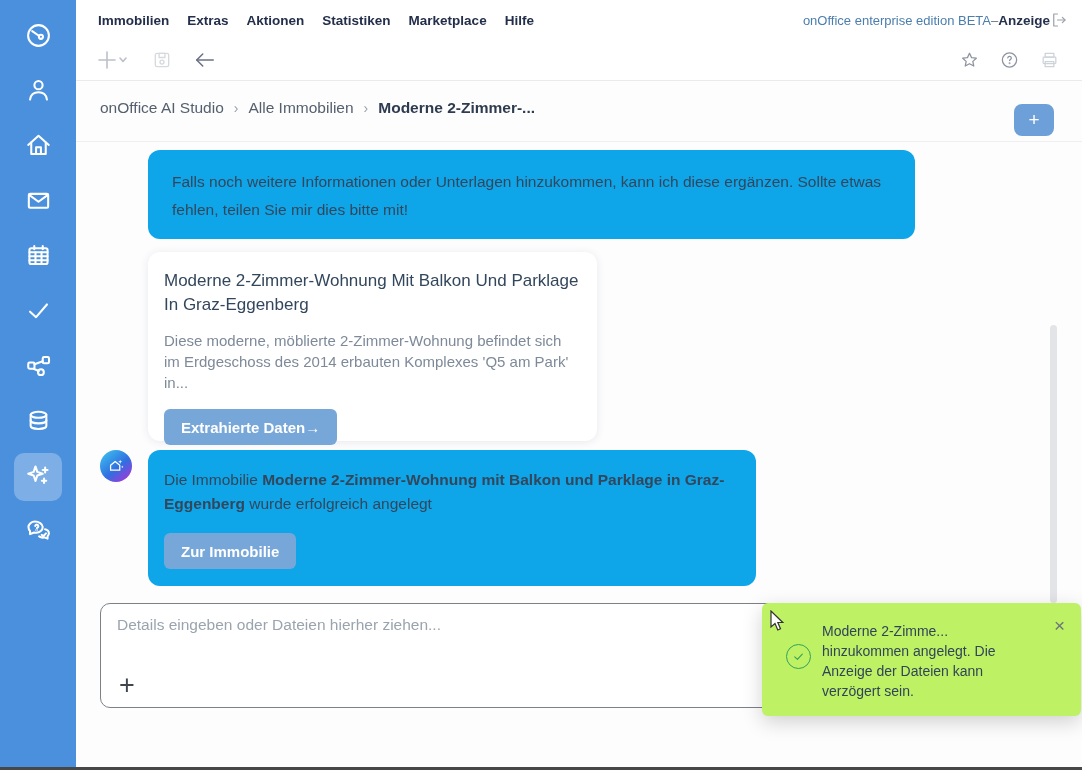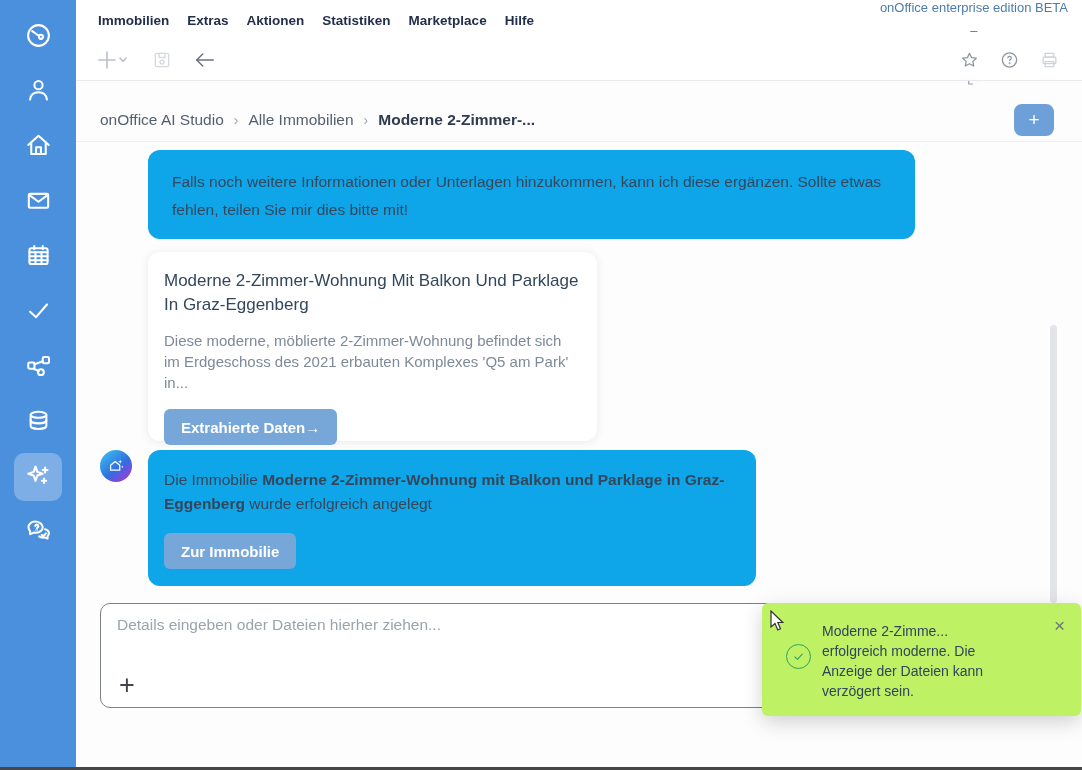--- a/index.html
+++ b/index.html
@@ -13,35 +13,35 @@
   .side-item { width:48px; height:48px; display:flex; align-items:center; justify-content:center;
     border-radius:10px; cursor:pointer; }
   .side-item.active { background:rgba(255,255,255,0.28); }
   .side-item svg { width:29px; height:29px; stroke:#fff; fill:none; stroke-width:1.7;
     stroke-linecap:round; stroke-linejoin:round; }
 
   
   #menubar { position:absolute; left:76px; top:0; width:1006px; height:40px; background:#fff;
     display:flex; align-items:center; padding-left:22px; gap:18px; }
   .menu-item { font-size:13.5px; font-weight:700; color:#232e4a; cursor:pointer; }
-  #edition-area { position:absolute; right:14px; top:0; height:40px; display:flex; align-items:center; gap:8px;flex-direction:column; }
+  #edition-area { position:absolute; right:14px; top:0; height:40px; display:flex; align-items:center; gap:0; }
   #edition-label { font-size:13px; color:#4b7dad; }
   #edition-sep { font-size:13px; color:#6b7280; }
   #user-name { font-size:13.5px; font-weight:700; color:#25304e; }
   #logout-btn svg { width:18px; height:18px; stroke:#9aa0aa; fill:none; stroke-width:1.6;
     stroke-linecap:round; stroke-linejoin:round; display:block; }
 
   
   #toolbar { position:absolute; left:76px; top:40px; width:1006px; height:41px; background:#fff;
     border-bottom:1px solid #e8eaec; }
   .tb-ic { position:absolute; top:50%; transform:translateY(-50%); cursor:pointer; }
   .tb-ic svg { display:block; fill:none; stroke-linecap:round; stroke-linejoin:round; }
 
   
-  #breadcrumb { position:absolute; left:100px; top:100px; height:40px; display:flex;
+  #breadcrumb { position:absolute; left:100px; top:88px; height:40px; display:flex;
     align-items:center; gap:10px; font-size:15.5px; }
   .bc-item { color:#55606e; cursor:pointer; }
   .bc-sep { color:#9aa2ac; font-size:14px; }
   .bc-current { color:#2f3b4e; font-weight:700; }
   #add-button { position:absolute; left:1014px; top:104px; width:40px; height:32px; border-radius:8px;
     background:#6da0d8; color:#fff; font-size:19px; font-weight:400; display:flex; align-items:center;
     justify-content:center; cursor:pointer; }
   #content-divider { position:absolute; left:76px; top:141px; width:1006px; height:1px; background:#efeff2; }
 
   
@@ -257,21 +257,21 @@
     <span>+</span>
   </div>
   <div id="content-divider"></div>
 
   <div class="bubble" id="bubble-1">
     <span>Falls noch weitere Informationen oder Unterlagen hinzukommen, kann ich diese ergänzen. Sollte etwas fehlen, teilen Sie mir dies bitte mit!</span>
   </div>
 
   <div id="property-card">
     <div id="card-title">Moderne 2-Zimmer-Wohnung Mit Balkon Und Parklage In Graz-Eggenberg</div>
-    <div id="card-desc">Diese moderne, möblierte 2-Zimmer-Wohnung befindet sich im Erdgeschoss des 2021 erbauten Komplexes 'Q5 am Park' in...</div>
+    <div id="card-desc">Diese moderne, möblierte 2-Zimmer-Wohnung befindet sich im Erdgeschoss des 2014 erbauten Komplexes 'Q5 am Park' in...</div>
     <button class="blue-btn" id="card-btn">
       <span>Extrahierte Daten</span>
       <span>→</span>
     </button>
   </div>
 
   <div id="avatar">
     <svg viewBox="0 0 24 24">
         <path d="M5.5 11 11 6.5l5.5 4.5v6h-11Z"></path>
         <path d="M17 4.5l.6 1.9 1.9.6-1.9.6-.6 1.9-.6-1.9-1.9-.6 1.9-.6Z" fill="#fff" stroke="none"></path>
@@ -294,21 +294,21 @@
   </div>
 
   <div id="toast">
     <div id="toast-check">
       <svg viewBox="0 0 24 24">
           <polyline points="5 12.5 10 17.5 19 7.5"></polyline>
         </svg>
     </div>
     <div id="toast-text">
       <div>Moderne 2-Zimme...</div>
-      <div>erfolgreich moderne. Die</div>
+      <div>hinzukommen angelegt. Die</div>
       <div>Anzeige der Dateien kann</div>
       <div>verzögert sein.</div>
     </div>
     <span id="toast-close">×</span>
   </div>
 
   <div id="scroll-thumb"></div>
   <div id="bottom-strip"></div>
   <svg id="cursor" width="20" height="22" viewBox="0 0 20 22">
     <path d="M3 1 L3 17 L7 13.5 L9.8 20 L12.5 18.8 L9.8 12.5 L14.8 12.5 Z" fill="#fff" stroke="#333" stroke-width="1.2"></path>

